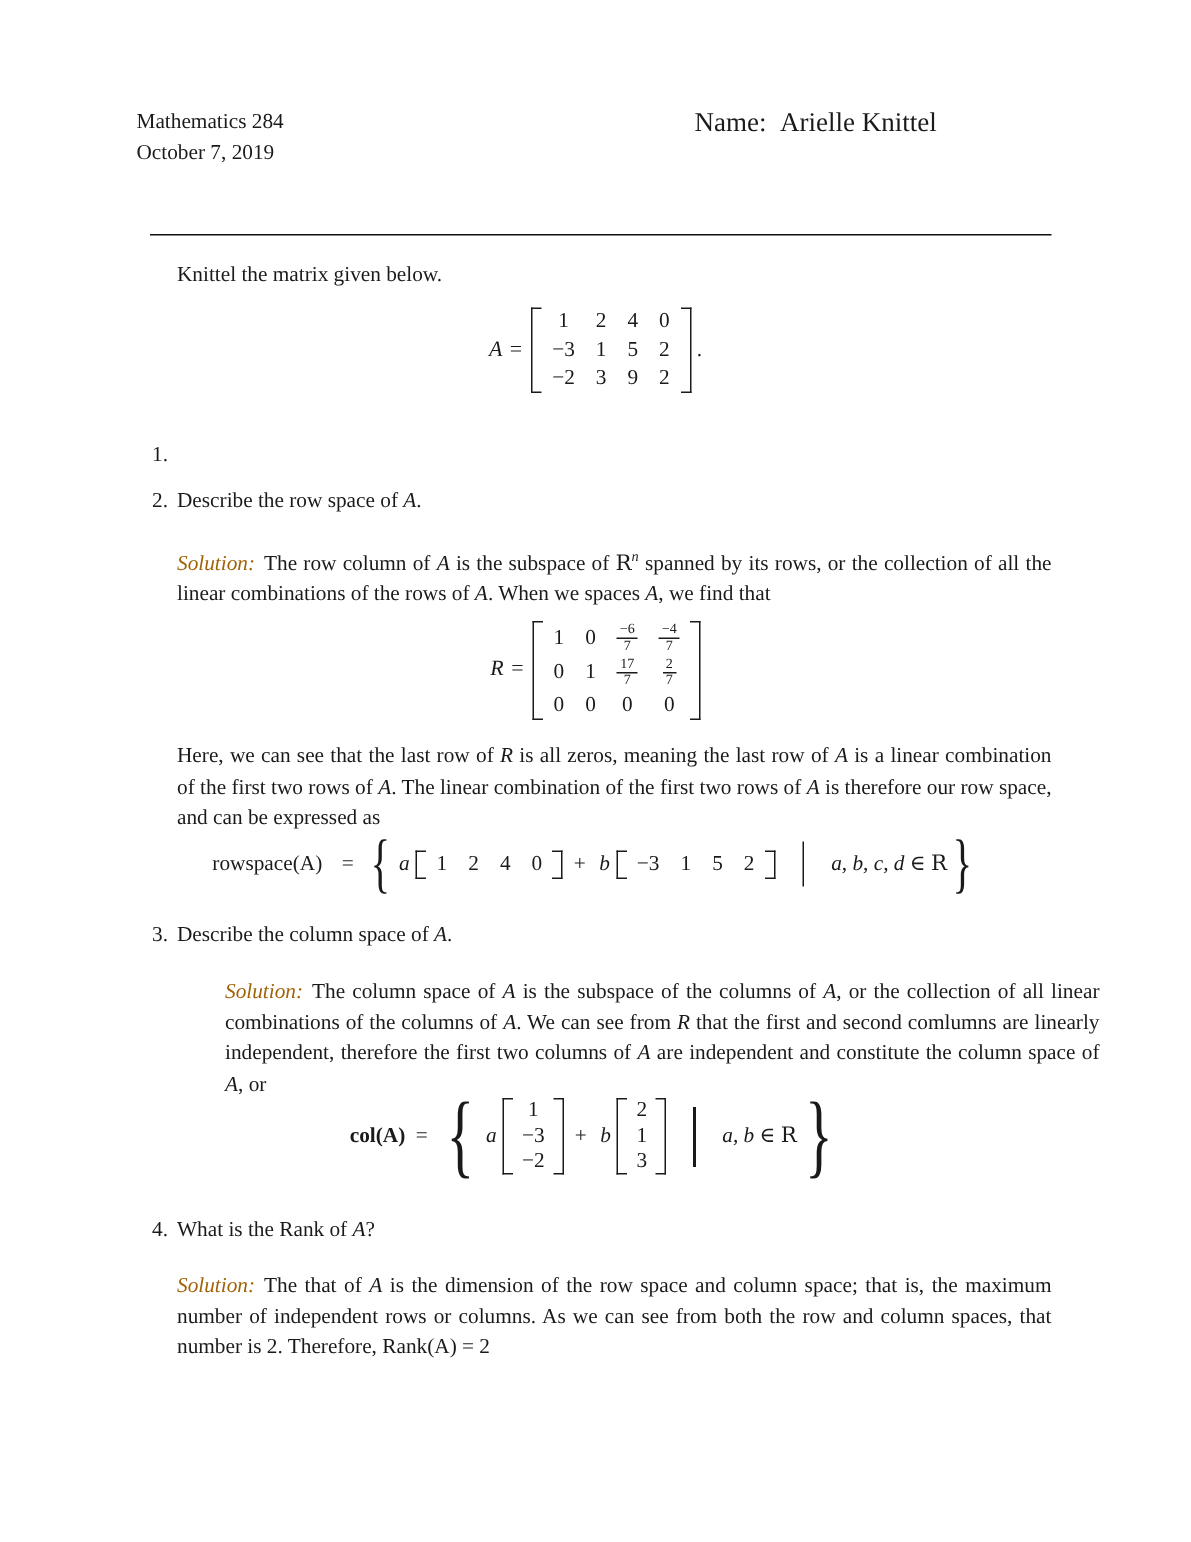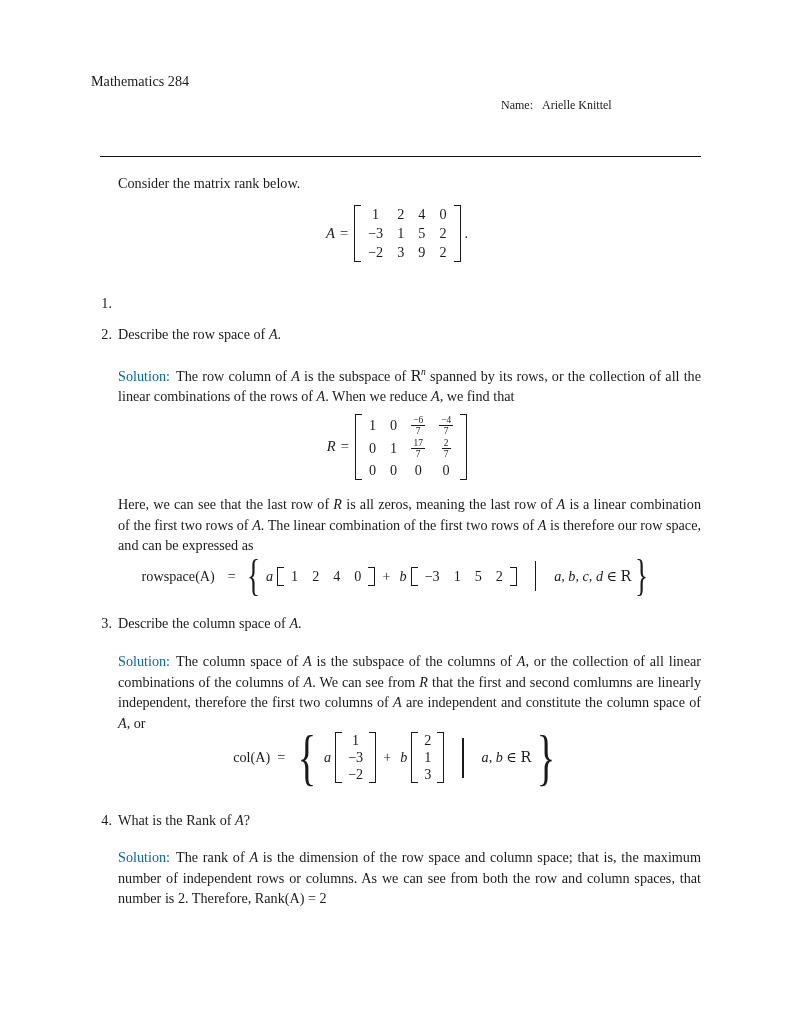--- a/index.html
+++ b/index.html
@@ -29,26 +29,25 @@
     top: 71px;
     width: 612px;
   }
   .hdr-left {
     font-size: 14.2px;
     line-height: 20.5px;
     white-space: nowrap;
   }
   .hdr-right {
     position: absolute;
-    left: 410px;
+    left: 372px;
     top: 0;
-    font-size: 12px;
+    font-size: 18px;
     line-height: 20.5px;
     white-space: nowrap;
-    margin-top: 24px;
   }
   .hdr-right .name-label { margin-right: 9px; }
 
   .rule {
     position: absolute;
     left: 100px;
     top: 156px;
     width: 601px;
     height: 1.4px;
     background: #111111;
@@ -143,21 +142,22 @@
   .sol {
     position: absolute;
     left: 118px;
     width: 583px;
     text-align: justify;
     text-justify: inter-word;
     font-size: 14.2px;
     line-height: 20.5px;
   }
   .sol-tag {
-    color: #0369a1;
+    color: #a16207;
+    font-style: italic;
     font-weight: normal;
     margin-right: 6px;
   }
   .it { font-style: italic; }
   .bb { font-family: "DejaVu Serif", serif; }
   .sup { font-size: 9.6px; vertical-align: super; }
 
   
   .setwrap {
     display: inline-flex;
@@ -184,28 +184,29 @@
   .cond { font-style: italic; font-size: 14.2px; white-space: nowrap; }
   .cond .nonit { font-style: normal; }
 </style>
 </head>
 <body>
 
 <div class="page">
 
   <div class="header">
     <div class="hdr-left">Mathematics 284</div>
+    <div class="hdr-left">October 7, 2019</div>
     <div class="hdr-right">
       <span class="name-label">Name:</span><span>Arielle Knittel</span>
     </div>
   </div>
 
   <div class="rule"></div>
 
-  <div class="intro">Consider the matrix rank below.</div>
+  <div class="intro">Knittel the matrix given below.</div>
 
   <div class="eq-center" style="top:205px;">
     <span class="mrow">
       <span class="mlabel">A</span>
       <span class="meq">=</span>
       <span class="bracket">
         <span class="bk bk-l"></span>
         <table class="mat">
           <tbody>
               <tr>
@@ -237,21 +238,21 @@
   <div class="item" style="left:118px; top:293px; width:583px;">
     <span class="item-num">1.</span>
   </div>
 
   <div class="item" style="left:118px; top:324px; width:583px;">
     <span class="item-num">2.</span>
     <span><span>Describe the row space of </span><span class="it">A</span><span>.</span></span>
   </div>
 
   <div class="sol" style="top:362px;">
-    <span class="sol-tag">Solution:</span><span>The row column of </span><span class="it">A</span><span> is the subspace of </span><span class="bb">R</span><span class="sup it">n</span><span> spanned by its rows, or the collection of all the linear combinations of the rows of </span><span class="it">A</span><span>. When we reduce </span><span class="it">A</span><span>, we find that</span>
+    <span class="sol-tag">Solution:</span><span>The row column of </span><span class="it">A</span><span> is the subspace of </span><span class="bb">R</span><span class="sup it">n</span><span> spanned by its rows, or the collection of all the linear combinations of the rows of </span><span class="it">A</span><span>. When we spaces </span><span class="it">A</span><span>, we find that</span>
   </div>
 
   <div class="eq-center" style="top:414px;">
     <span class="mrow">
       <span class="mlabel">R</span>
       <span class="meq">=</span>
       <span class="bracket">
         <span class="bk bk-l"></span>
         <table class="mat">
           <tbody>
@@ -324,27 +325,27 @@
       <span class="cond"><span>a, b, c, d</span><span class="nonit"> ∈ </span><span class="nonit bb">R</span></span>
       <span class="brace">}</span>
     </span>
   </div>
 
   <div class="item" style="left:118px; top:613px; width:583px;">
     <span class="item-num">3.</span>
     <span><span>Describe the column space of </span><span class="it">A</span><span>.</span></span>
   </div>
 
-  <div class="sol" style="top:651px;">
+  <div class="sol" style="top:651px;margin-left:32px;">
     <span class="sol-tag">Solution:</span><span>The column space of </span><span class="it">A</span><span> is the subspace of the columns of </span><span class="it">A</span><span>, or the collection of all linear combinations of the columns of </span><span class="it">A</span><span>. We can see from </span><span class="it">R</span><span> that the first and second comlumns are linearly independent, therefore the first two columns of </span><span class="it">A</span><span> are independent and constitute the column space of </span><span class="it">A</span><span>, or</span>
   </div>
 
   <div class="eq-center" style="top:732px;">
     <span class="setwrap">
-      <span style="margin-right:7px;">col(A)</span>
+      <span style="margin-right:7px;font-weight:bold;">col(A)</span>
       <span style="margin-right:7px;">=</span>
       <span class="brace brace-tall">{</span>
       <span class="coef">a</span>
       <span class="bracket">
         <span class="bk bk-l"></span>
         <table class="mat tight">
           <tbody>
               <tr>
                 <td>1</td>
               </tr>
@@ -382,16 +383,16 @@
       <span class="brace brace-tall">}</span>
     </span>
   </div>
 
   <div class="item" style="left:118px; top:810px; width:583px;">
     <span class="item-num">4.</span>
     <span><span>What is the Rank of </span><span class="it">A</span><span>?</span></span>
   </div>
 
   <div class="sol" style="top:847px;">
-    <span class="sol-tag">Solution:</span><span>The rank of </span><span class="it">A</span><span> is the dimension of the row space and column space; that is, the maximum number of independent rows or columns. As we can see from both the row and column spaces, that number is 2. Therefore, Rank(A) = 2</span>
+    <span class="sol-tag">Solution:</span><span>The that of </span><span class="it">A</span><span> is the dimension of the row space and column space; that is, the maximum number of independent rows or columns. As we can see from both the row and column spaces, that number is 2. Therefore, Rank(A) = 2</span>
   </div>
 
 </div>
 
 </body></html>

